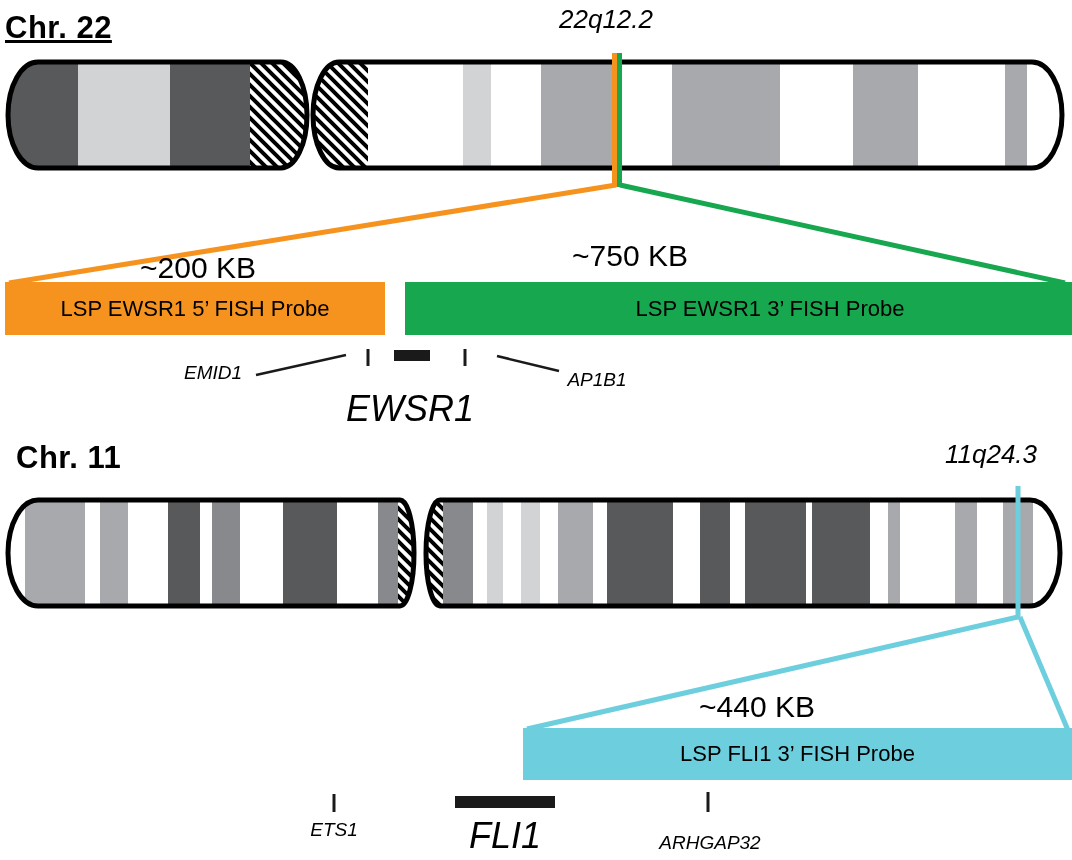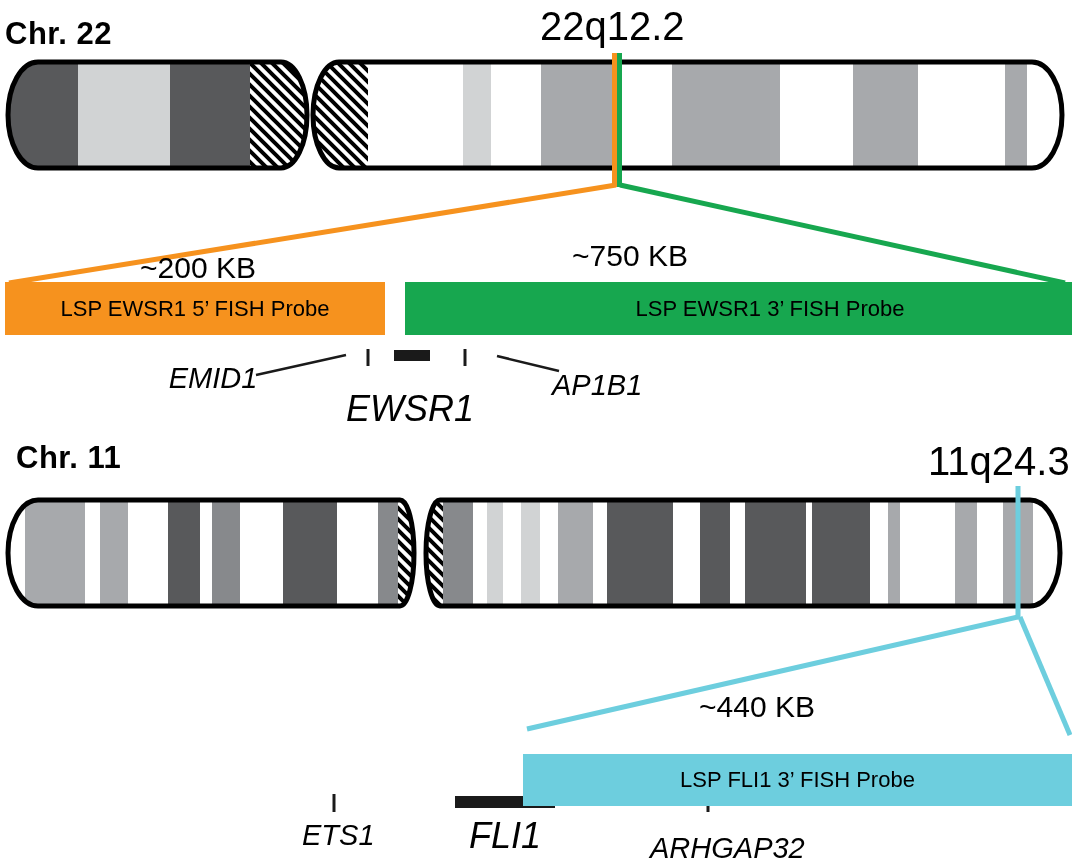--- a/index.html
+++ b/index.html
@@ -3,40 +3,40 @@
 <meta charset="utf-8">
 <style>
   html,body{margin:0;padding:0;background:#fff;}
   #stage{
     position:relative;width:1072px;height:860px;background:#fff;overflow:hidden;
     font-family:"Liberation Sans","DejaVu Sans",sans-serif;color:#000;
   }
   #fig{position:absolute;left:0;top:0;}
   .txt{position:absolute;white-space:nowrap;}
   .chr-title{font-size:31px;font-weight:bold;letter-spacing:.5px;}
-  .locus{font-size:40px;}
+  .locus{font-size:26px;font-style:italic;}
   .size-label{font-size:30px;text-align:center;}
   .probe-box{position:absolute;display:flex;align-items:center;justify-content:center;
     font-size:22px;color:#000;}
-  .gene{font-style:italic;font-size:29px;text-align:center;}
+  .gene{font-style:italic;font-size:19px;text-align:center;}
   .gene-big{font-style:italic;font-size:36px;text-align:center;margin-top:24px;}
   
-  #chr22-title{left:5px;top:16px;}
+  #chr22-title{left:5px;top:10px;text-decoration:underline;}
   #chr22-locus{left:540px;top:4px;width:132px;text-align:center;}
   #size-430{left:98px;top:251px;width:200px;}
   #size-750{left:530px;top:239px;width:200px;}
   #probe-ewsr1-5{left:5px;top:282px;width:380px;height:53px;}
   #probe-ewsr1-3{left:405px;top:282px;width:730px;height:53px;}
   #gene-emid1{left:168px;top:362px;width:90px;}
   #gene-ewsr1{left:340px;top:364px;width:140px;}
   #gene-ap1b1{left:552px;top:369px;width:90px;}
   #chr11-title{left:16px;top:440px;}
   #chr11-locus{left:928px;top:439px;width:126px;text-align:center;}
   #size-660{left:657px;top:690px;width:200px;}
-  #probe-fli1-3{left:523px;top:728px;width:549px;height:52px;margin-top:26px;}
+  #probe-fli1-3{left:523px;top:728px;width:549px;height:52px;}
   #gene-ets1{left:302px;top:819px;width:64px;}
   #gene-fli1{left:455px;top:791px;width:100px;}
   #gene-arhgap32{left:650px;top:817px;width:120px;margin-top:15px;}
 </style>
 </head>
 <body>
 
 <div id="stage">
 
   <svg id="fig" width="1072" height="860" viewBox="0 0 1072 860">

